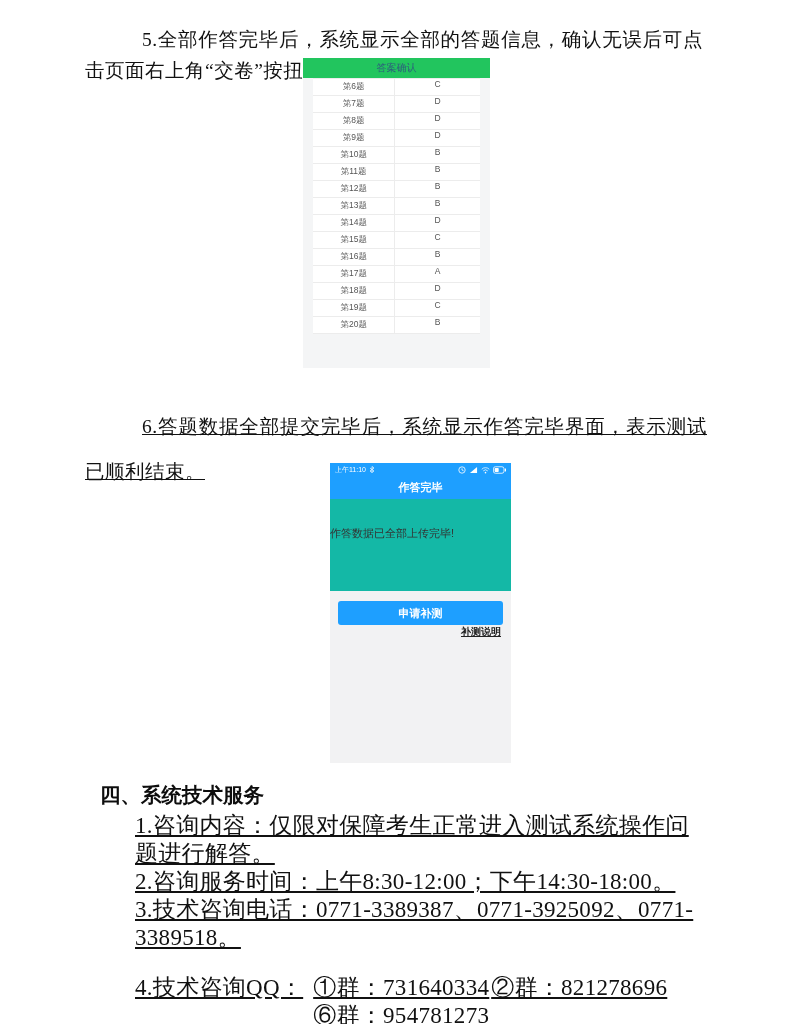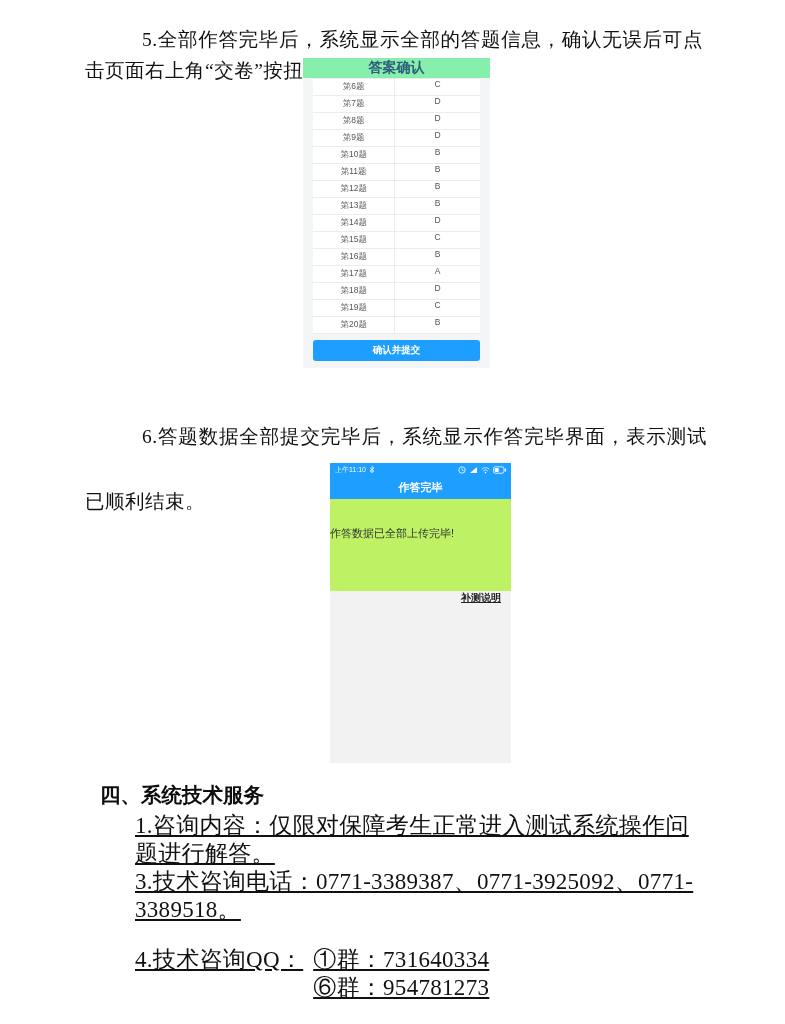--- a/index.html
+++ b/index.html
@@ -3,47 +3,47 @@
 <meta charset="utf-8">
 <style>
   html,body{margin:0;padding:0;background:#ffffff;}
   body{width:785px;height:1024px;position:relative;overflow:hidden;
        font-family:"Liberation Serif","DejaVu Serif",serif;color:#111;}
   .abs{position:absolute;}
 
   
   .para{font-size:19.5px;line-height:31px;text-align:justify;text-indent:57px;
         letter-spacing:0.5px;}
-  #para6{line-height:65px;}
+  #para6{line-height:45px;text-decoration:underline;}
   .sec-title{font-family:"Liberation Sans","DejaVu Sans",sans-serif;
              font-weight:700;font-size:20.5px;color:#0d0d0d;}
   .svc{font-size:23px;line-height:28px;letter-spacing:0.3px;text-decoration:underline;}
   .svc p{margin:0;}
   .qq-item{display:flex;align-items:flex-start;margin-top:22px;}
   .qq-col{margin-left:10px;}
   .qq-line{display:flex;}
   .qq-line .g1{width:178px;}
 
   
   #shot1{left:303px;top:58px;width:187px;height:310px;background:#f4f5f6;
          font-family:"Liberation Sans","DejaVu Sans",sans-serif;}
-  .p1-header{height:20px;background:#86efac;display:flex;align-items:center;
-             justify-content:center;font-size:14px;color:#2e5d7d;font-weight:700;}
+  .p1-header{height:20px;background:#22c55e;display:flex;align-items:center;
+             justify-content:center;font-size:10px;color:#2e5d7d;font-weight:400;}
   .p1-table{margin:0 10px;background:#fff;border-bottom:1px solid #ececec;}
   .p1-row{display:flex;height:16px;border-top:1px solid #ececec;align-items:flex-start;}
   .p1-cell{font-size:8.5px;color:#555;text-align:center;}
   .p1-q{width:49%;border-right:1px solid #ececec;height:100%;display:flex;
         align-items:center;justify-content:center;}
   .p1-a{width:51%;}
   .p1-btn{margin:6px 10px 0;height:21px;background:#1E9FFF;color:#fff;
           border-radius:3px;display:flex;align-items:center;justify-content:center;
           font-size:9.5px;font-weight:700;cursor:pointer;border:none;}
 
   
-  #shot2{left:330px;top:463px;width:181px;height:300px;background:#bef264;
+  #shot2{left:330px;top:463px;width:181px;height:300px;background:#14b8a6;
          font-family:"Liberation Sans","DejaVu Sans",sans-serif;}
   .p2-status{height:13px;background:#1E9FFF;color:#fff;display:flex;
              align-items:center;justify-content:space-between;padding:0 5px;
              font-size:7px;}
   .p2-status .left,.p2-status .right{display:flex;align-items:center;gap:3px;}
   .p2-status svg{display:block;}
   .p2-title{height:23px;background:#1E9FFF;color:#fff;display:flex;
             align-items:center;justify-content:center;font-size:11px;font-weight:700;}
   .p2-msg{margin-top:27px;text-align:left;font-size:11px;color:#333;}
   .p2-bottom{position:absolute;left:0;right:0;top:128px;bottom:0;background:#f2f2f3;}
@@ -116,21 +116,20 @@
       </div>
     <div class="p1-row">
         <div class="p1-cell p1-q">第19题</div>
         <div class="p1-cell p1-a">C</div>
       </div>
     <div class="p1-row">
         <div class="p1-cell p1-q">第20题</div>
         <div class="p1-cell p1-a">B</div>
       </div>
   </div>
-  <div class="p1-btn">确认并提交</div>
 </div>
 
 <p id="para6" class="abs para" style="left:85px;top:384px;width:622px;">6.答题数据全部提交完毕后，系统显示作答完毕界面，表示测试已顺利结束。</p>
 
 <div id="shot2" class="abs">
   <div class="p2-status">
     <div class="left">
       <span>上午11:10</span>
       <svg width="6" height="9" viewBox="0 0 12 14">
           <path d="M6 1 L6 13 L10 10 L2 4 M6 1 L10 4 L2 10 L6 13" stroke="#fff" stroke-width="1.4" fill="none"></path>
@@ -151,35 +150,38 @@
       <svg width="13" height="8" viewBox="0 0 16 9">
           <rect x="0.5" y="0.5" width="13" height="8" rx="2.5" stroke="#fff" fill="none"></rect>
           <rect x="2" y="2" width="5" height="5" rx="1" fill="#fff"></rect>
           <rect x="14.5" y="2.7" width="1.5" height="3.6" fill="#fff"></rect>
         </svg>
     </div>
   </div>
   <div class="p2-title">作答完毕</div>
   <div class="p2-msg">作答数据已全部上传完毕!</div>
   <div class="p2-bottom">
+    <div class="p2-btn">申请补测</div>
     <div class="p2-link">
       <span>补测说明</span>
     </div>
   </div>
 </div>
 
 <div class="abs sec-title" style="left:100px;top:781px;">四、系统技术服务</div>
 
 <div class="abs svc" style="left:135px;top:812px;width:575px;">
   <p>1.咨询内容：仅限对保障考生正常进入测试系统操作问题进行解答。</p>
+  <p>2.咨询服务时间：上午8:30-12:00；下午14:30-18:00。</p>
   <p>3.技术咨询电话：0771-3389387、0771-3925092、0771-3389518。</p>
   <div class="qq-item">
     <span>4.技术咨询QQ：</span>
     <div class="qq-col">
       <div class="qq-line">
         <span class="g1">①群：731640334</span>
+        <span>②群：821278696</span>
       </div>
       <div class="qq-line">
         <span>⑥群：954781273</span>
       </div>
     </div>
   </div>
 </div>
 
 </body></html>

